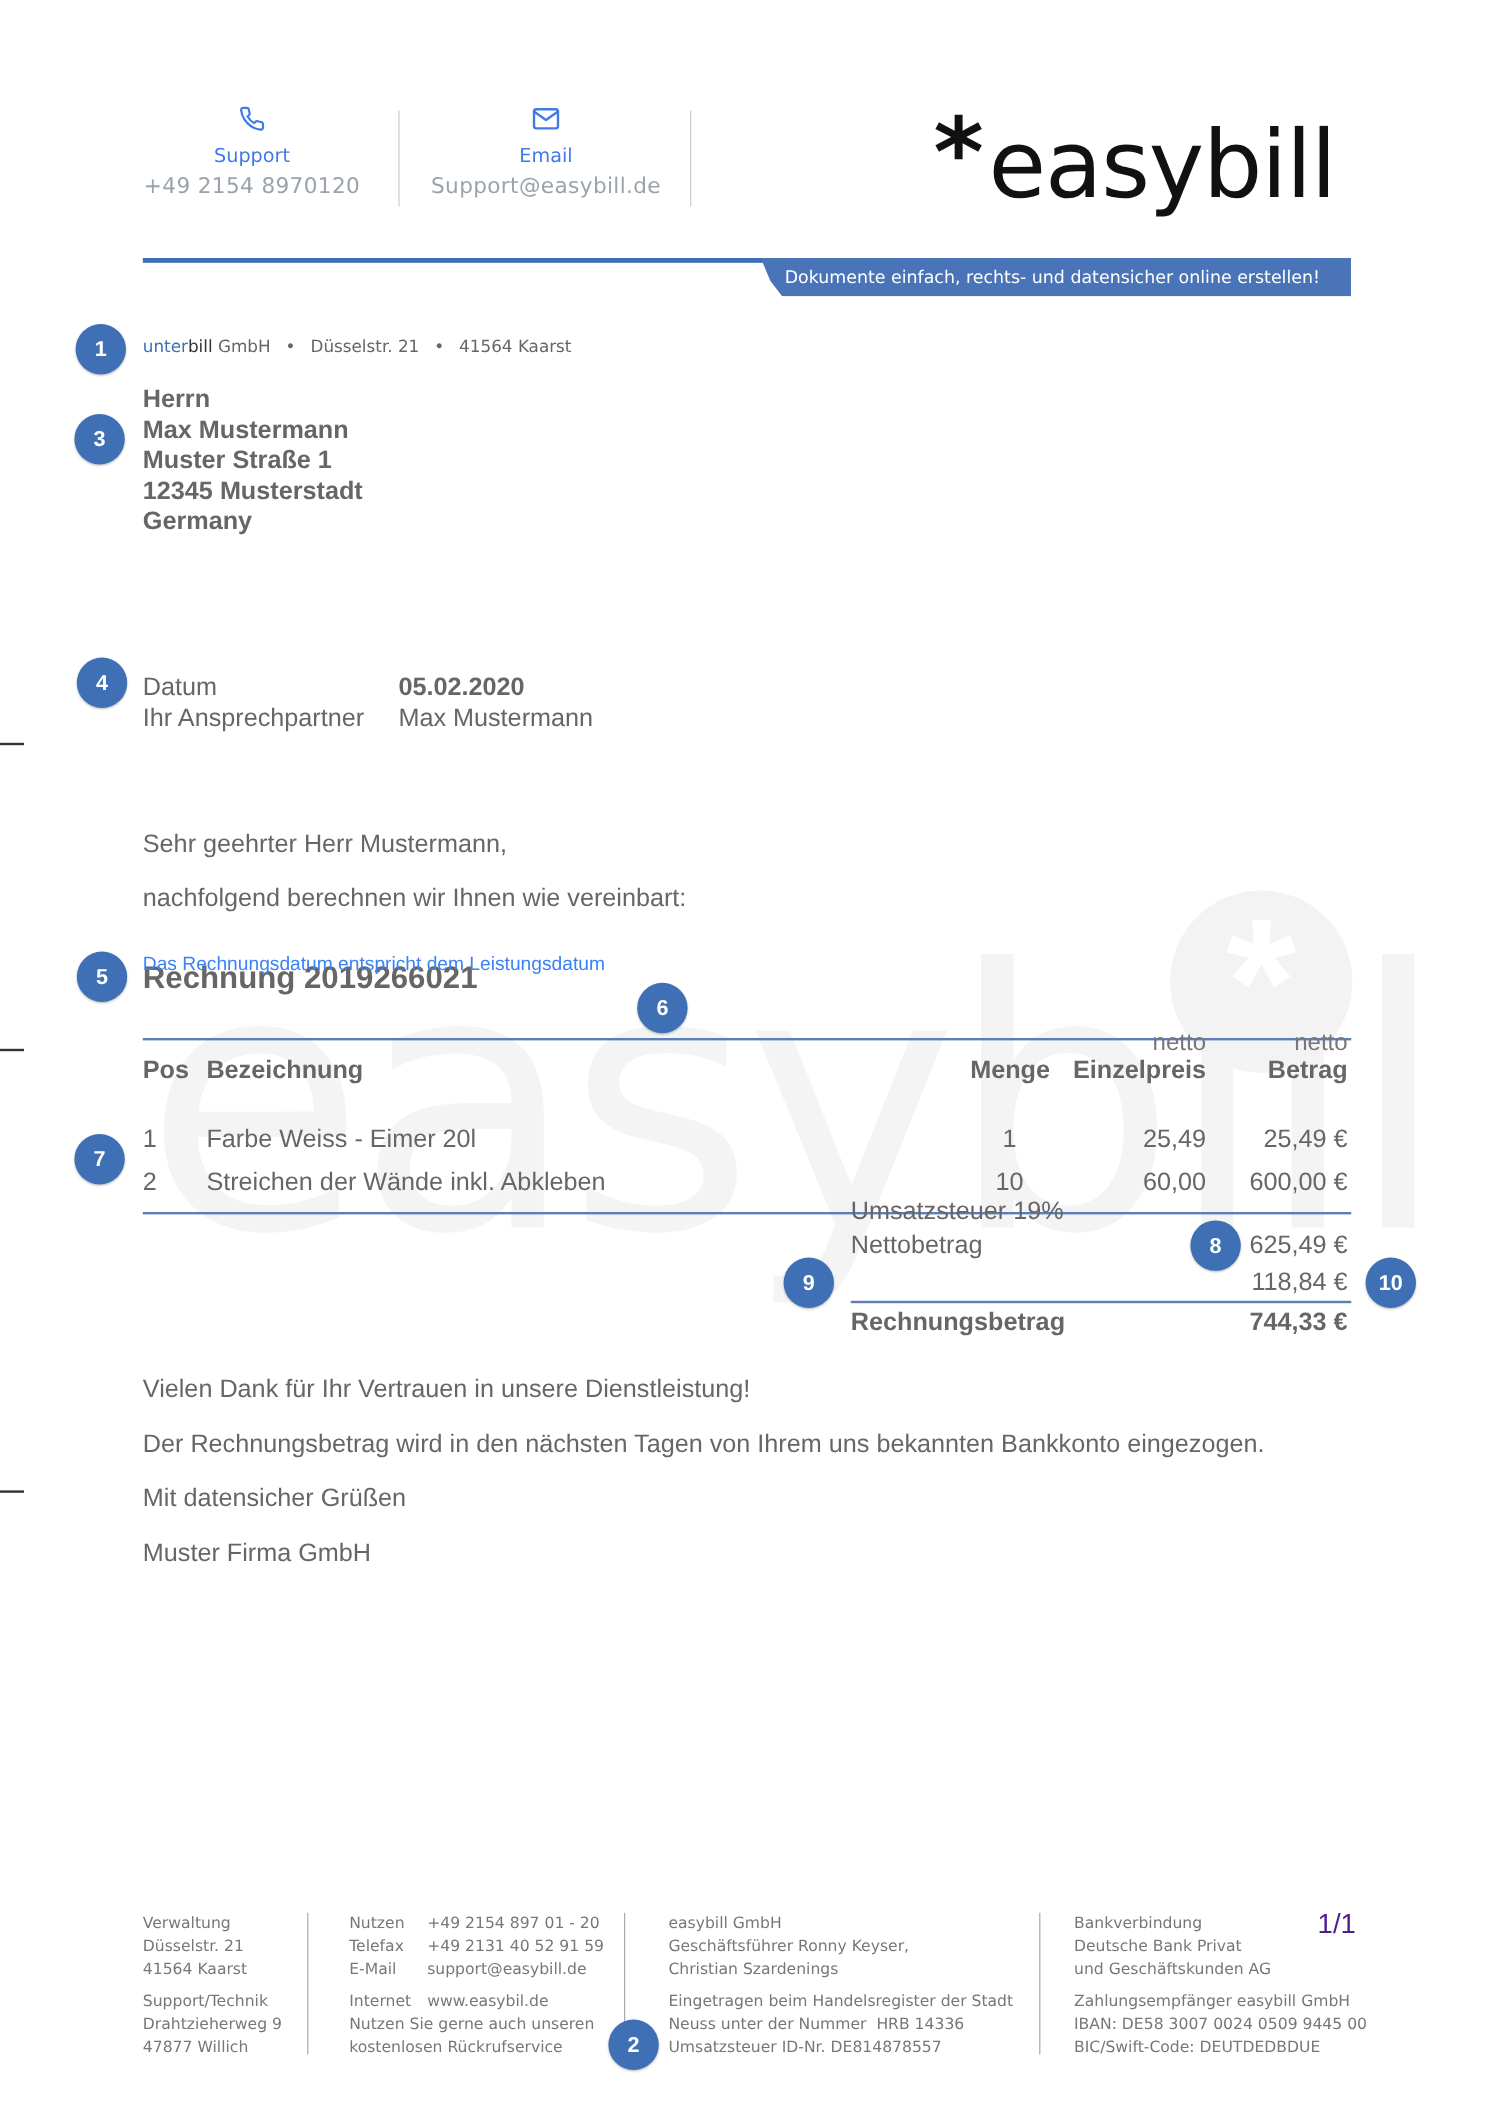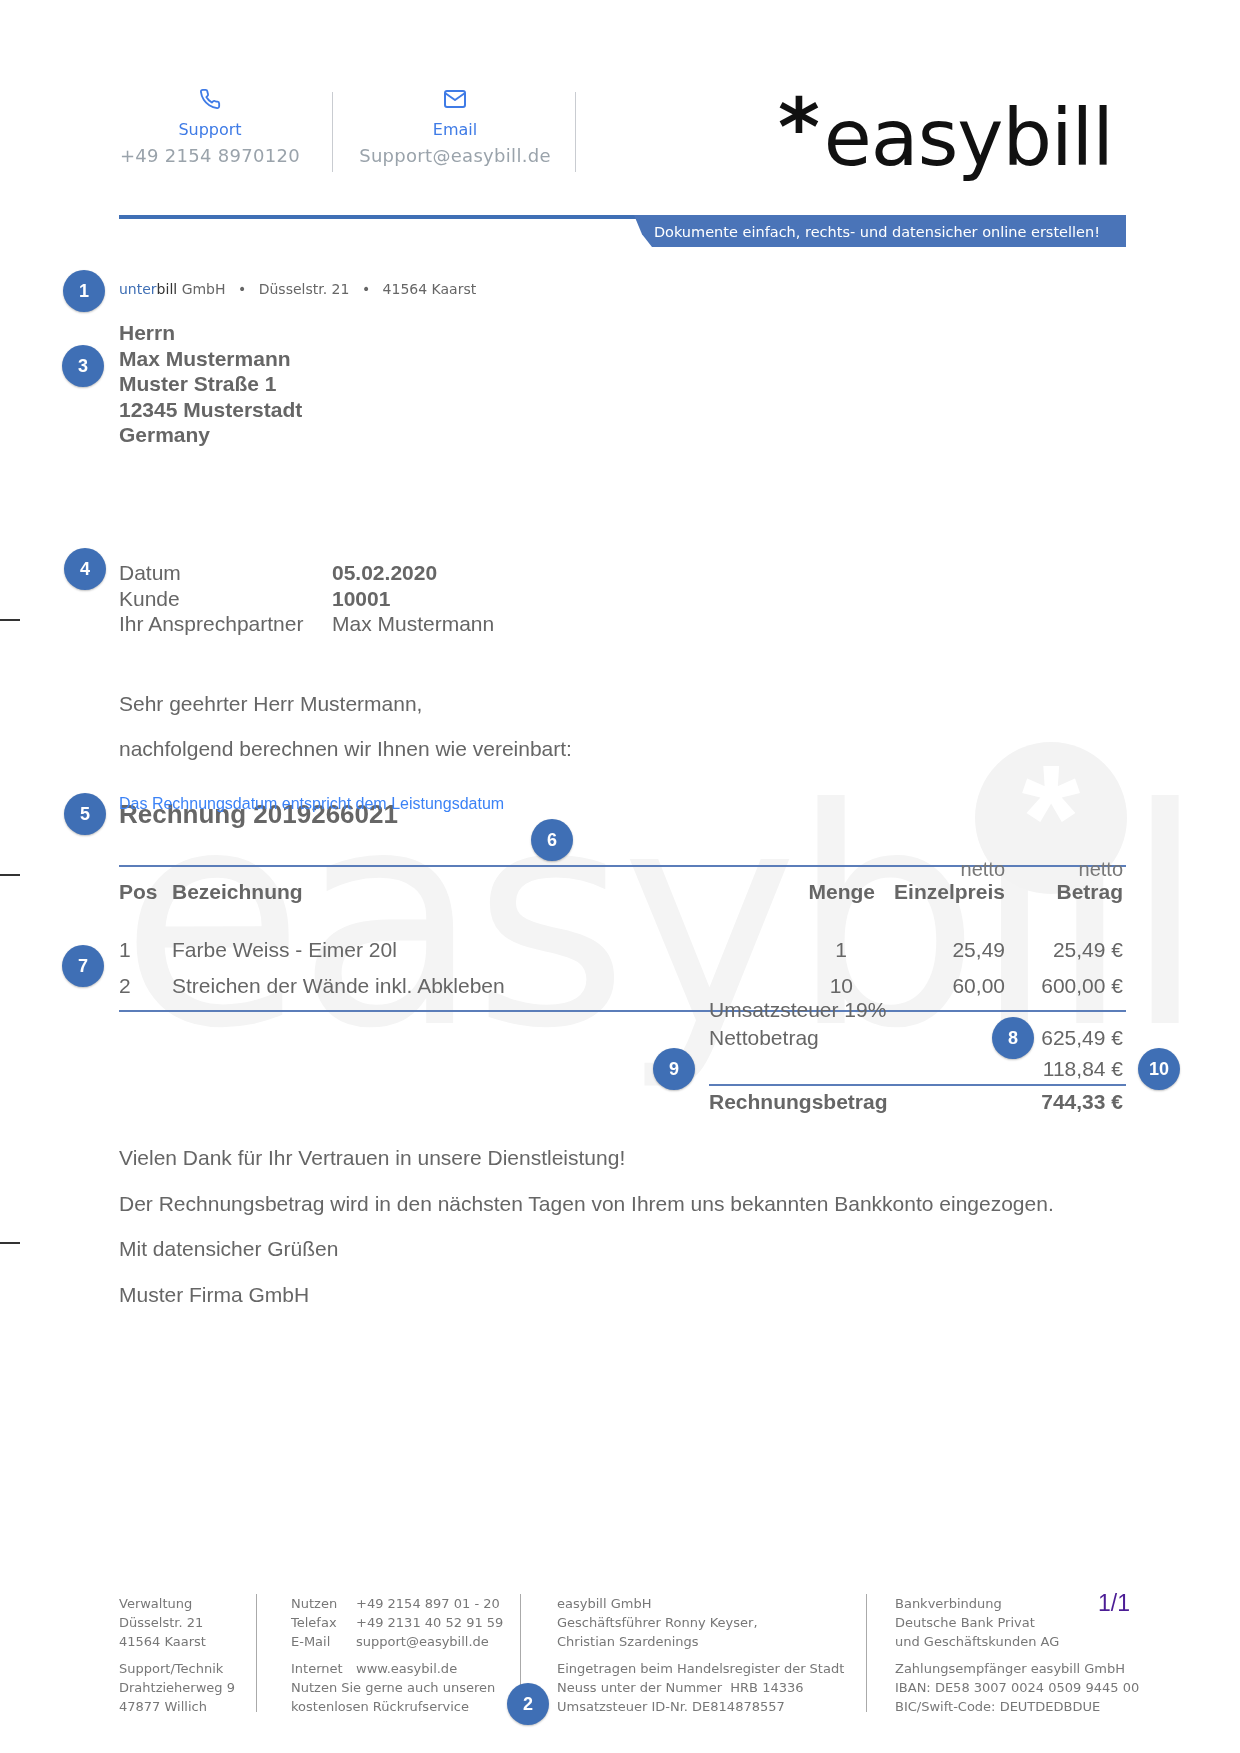--- a/index.html
+++ b/index.html
@@ -100,24 +100,20 @@
   <div>12345 Musterstadt</div>
   <div>Germany</div>
 </div>
 
 <div class="info">
   <div class="row">
         <span class="k">Datum</span>
         <span class="v b">05.02.2020</span>
       </div>
   <div class="row">
-        <span class="k">Kunde</span>
-        <span class="v b">10001</span>
-      </div>
-  <div class="row">
         <span class="k">Ihr Ansprechpartner</span>
         <span class="v">Max Mustermann</span>
       </div>
 </div>
 
 <div class="para" style="top:692px">Sehr geehrter Herr Mustermann,</div>
 <div class="para" style="top:737px">nachfolgend berechnen wir Ihnen wie vereinbart:</div>
 
 <div class="title">Rechnung 2019266021</div>
 <div class="subtitle">Das Rechnungsdatum entspricht dem Leistungsdatum</div>

